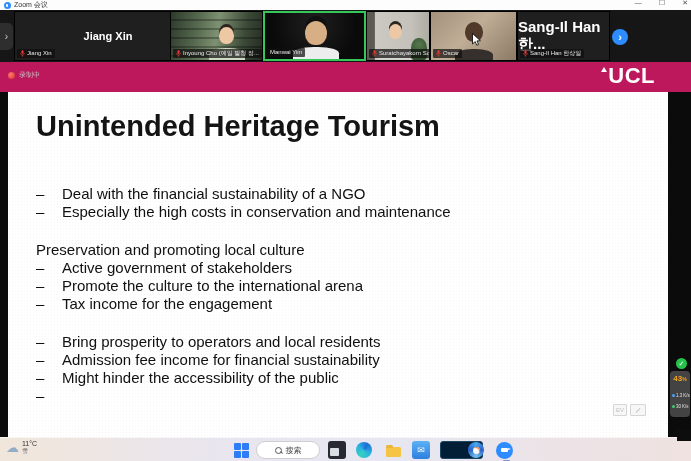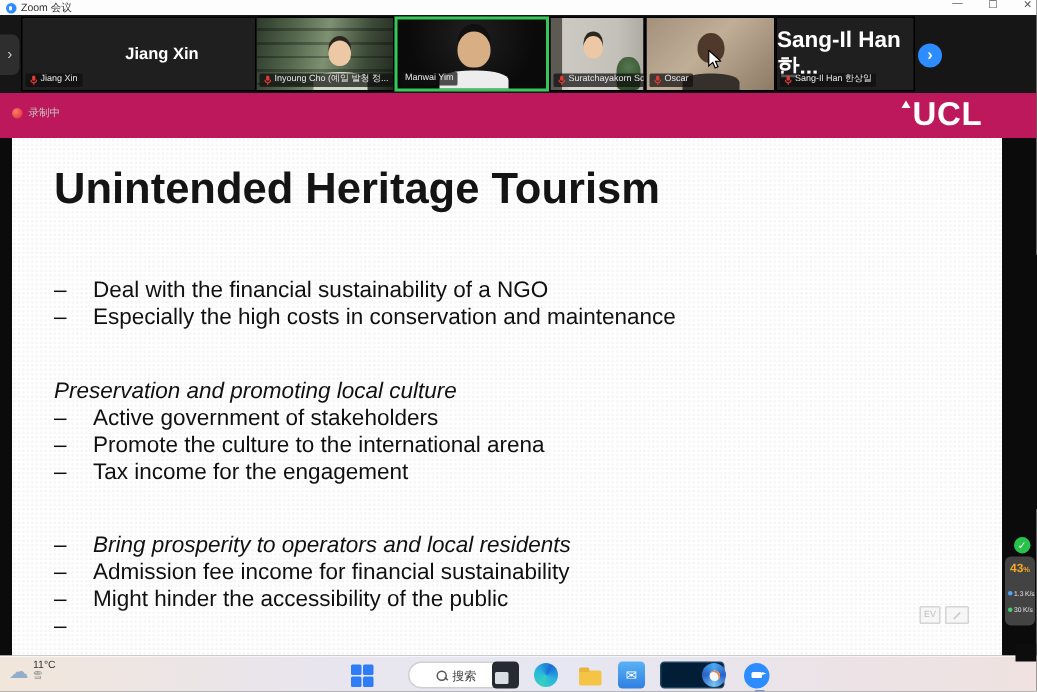--- a/index.html
+++ b/index.html
@@ -54,21 +54,21 @@
   .ucl-tri{width:0;height:0;border-left:3px solid transparent;border-right:3px solid transparent;
            border-bottom:5px solid #fff;margin:4px 1px 0 0;}
 
   .slide{position:absolute;left:8px;top:30px;width:660px;height:345px;background:#fff;
          background-image:radial-gradient(rgba(0,0,0,.035) 1px,transparent 1px);background-size:3px 3px;}
   .slide-title{margin:18px 0 0 28px;font-size:29px;font-weight:bold;color:#141414;}
   .slide-body{margin:42px 0 0 28px;font-size:15px;color:#101010;}
   .line{display:flex;line-height:18px;}
   .line .dash{flex:0 0 26px;}
   .line.plain .dash{flex:0 0 0;}
-  .gap-before{margin-top:31px;font-style:italic;}
+  .gap-before{margin-top:20px;}
 
   
   .ev-overlay{position:absolute;left:605px;top:312px;display:flex;gap:3px;opacity:.55;}
   .ev-chip{border:1px solid #b5b5b5;background:#f2f2f2;color:#8a8a8a;font-size:6px;
            padding:1px 2px;border-radius:1px;height:8px;display:flex;align-items:center;}
   .ev-expand{width:10px;justify-content:center;}
   .ev-expand i{display:block;width:6px;height:1px;background:#9a9a9a;transform:rotate(-45deg);}
 
   
   .status-widget{position:absolute;left:666px;top:296px;width:25px;z-index:20;}
@@ -92,21 +92,21 @@
   .weather{position:absolute;left:6px;top:2px;display:flex;align-items:center;gap:3px;}
   .weather .cloud{font-size:13px;color:#93aec9;line-height:13px;}
   .weather .wtxt{display:flex;flex-direction:column;}
   .weather .temp{font-size:7px;color:#333;line-height:8px;}
   .weather .cond{font-size:6px;color:#777;line-height:7px;}
 
   .tb-icon{position:absolute;top:3px;width:18px;height:18px;border-radius:3px;display:flex;
            align-items:center;justify-content:center;}
   .start-grid{display:grid;grid-template-columns:7px 7px;grid-template-rows:7px 7px;gap:1px;}
   .start-grid i{background:#2f7df6;border-radius:1px;}
-  .search-pill{position:absolute;left:272px;top:3px;width:62px;height:16px;background:#fff;
+  .search-pill{position:absolute;left:256px;top:3px;width:62px;height:16px;background:#fff;
                border:1px solid #cfcfcf;border-radius:9px;display:flex;align-items:center;
                justify-content:center;gap:4px;font-size:8px;color:#444;text-align:center;}
   .mag{width:5px;height:5px;border:1.2px solid #555;border-radius:50%;position:relative;flex:0 0 auto;}
   .mag::after{content:"";position:absolute;left:4px;top:4.5px;width:3px;height:1.2px;background:#555;
               transform:rotate(40deg);border-radius:1px;}
   .icon-file{background:#272b31;}
   .icon-file i{width:9px;height:8px;background:#d9dee5;border-radius:1px;margin-top:4px;margin-right:5px;}
   .icon-edge{background:conic-gradient(from 210deg,#35d0c0,#2bb3e0,#1b6ed6,#2bb3e0,#35d0c0);border-radius:50%;width:16px;height:16px;top:4px;}
   .icon-folder{background:transparent;}
   .icon-folder .f-main{width:15px;height:10px;background:#f6c445;border-radius:1.5px;position:relative;margin-top:3px;}

